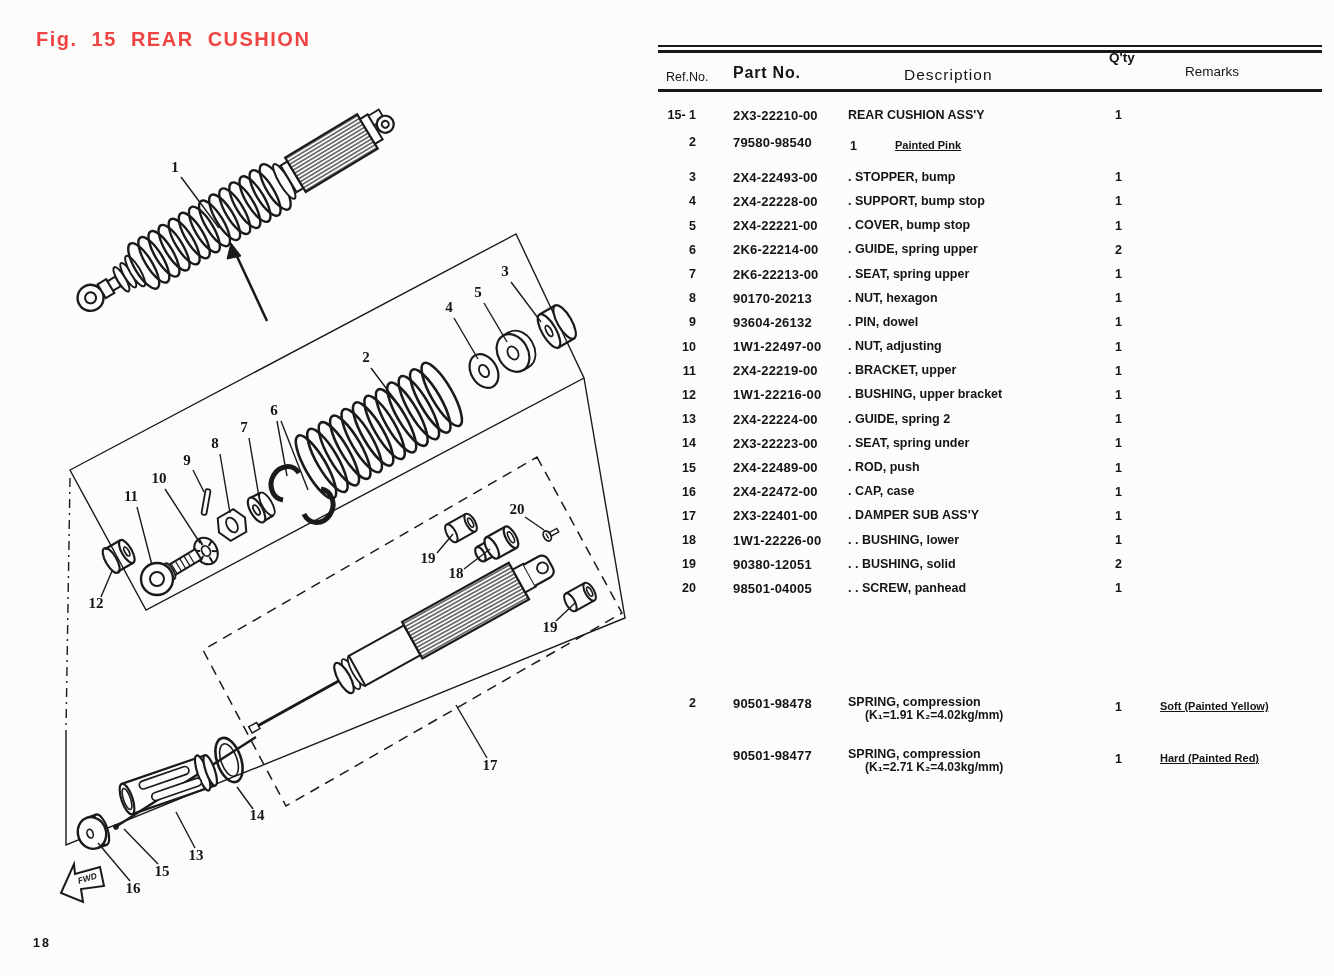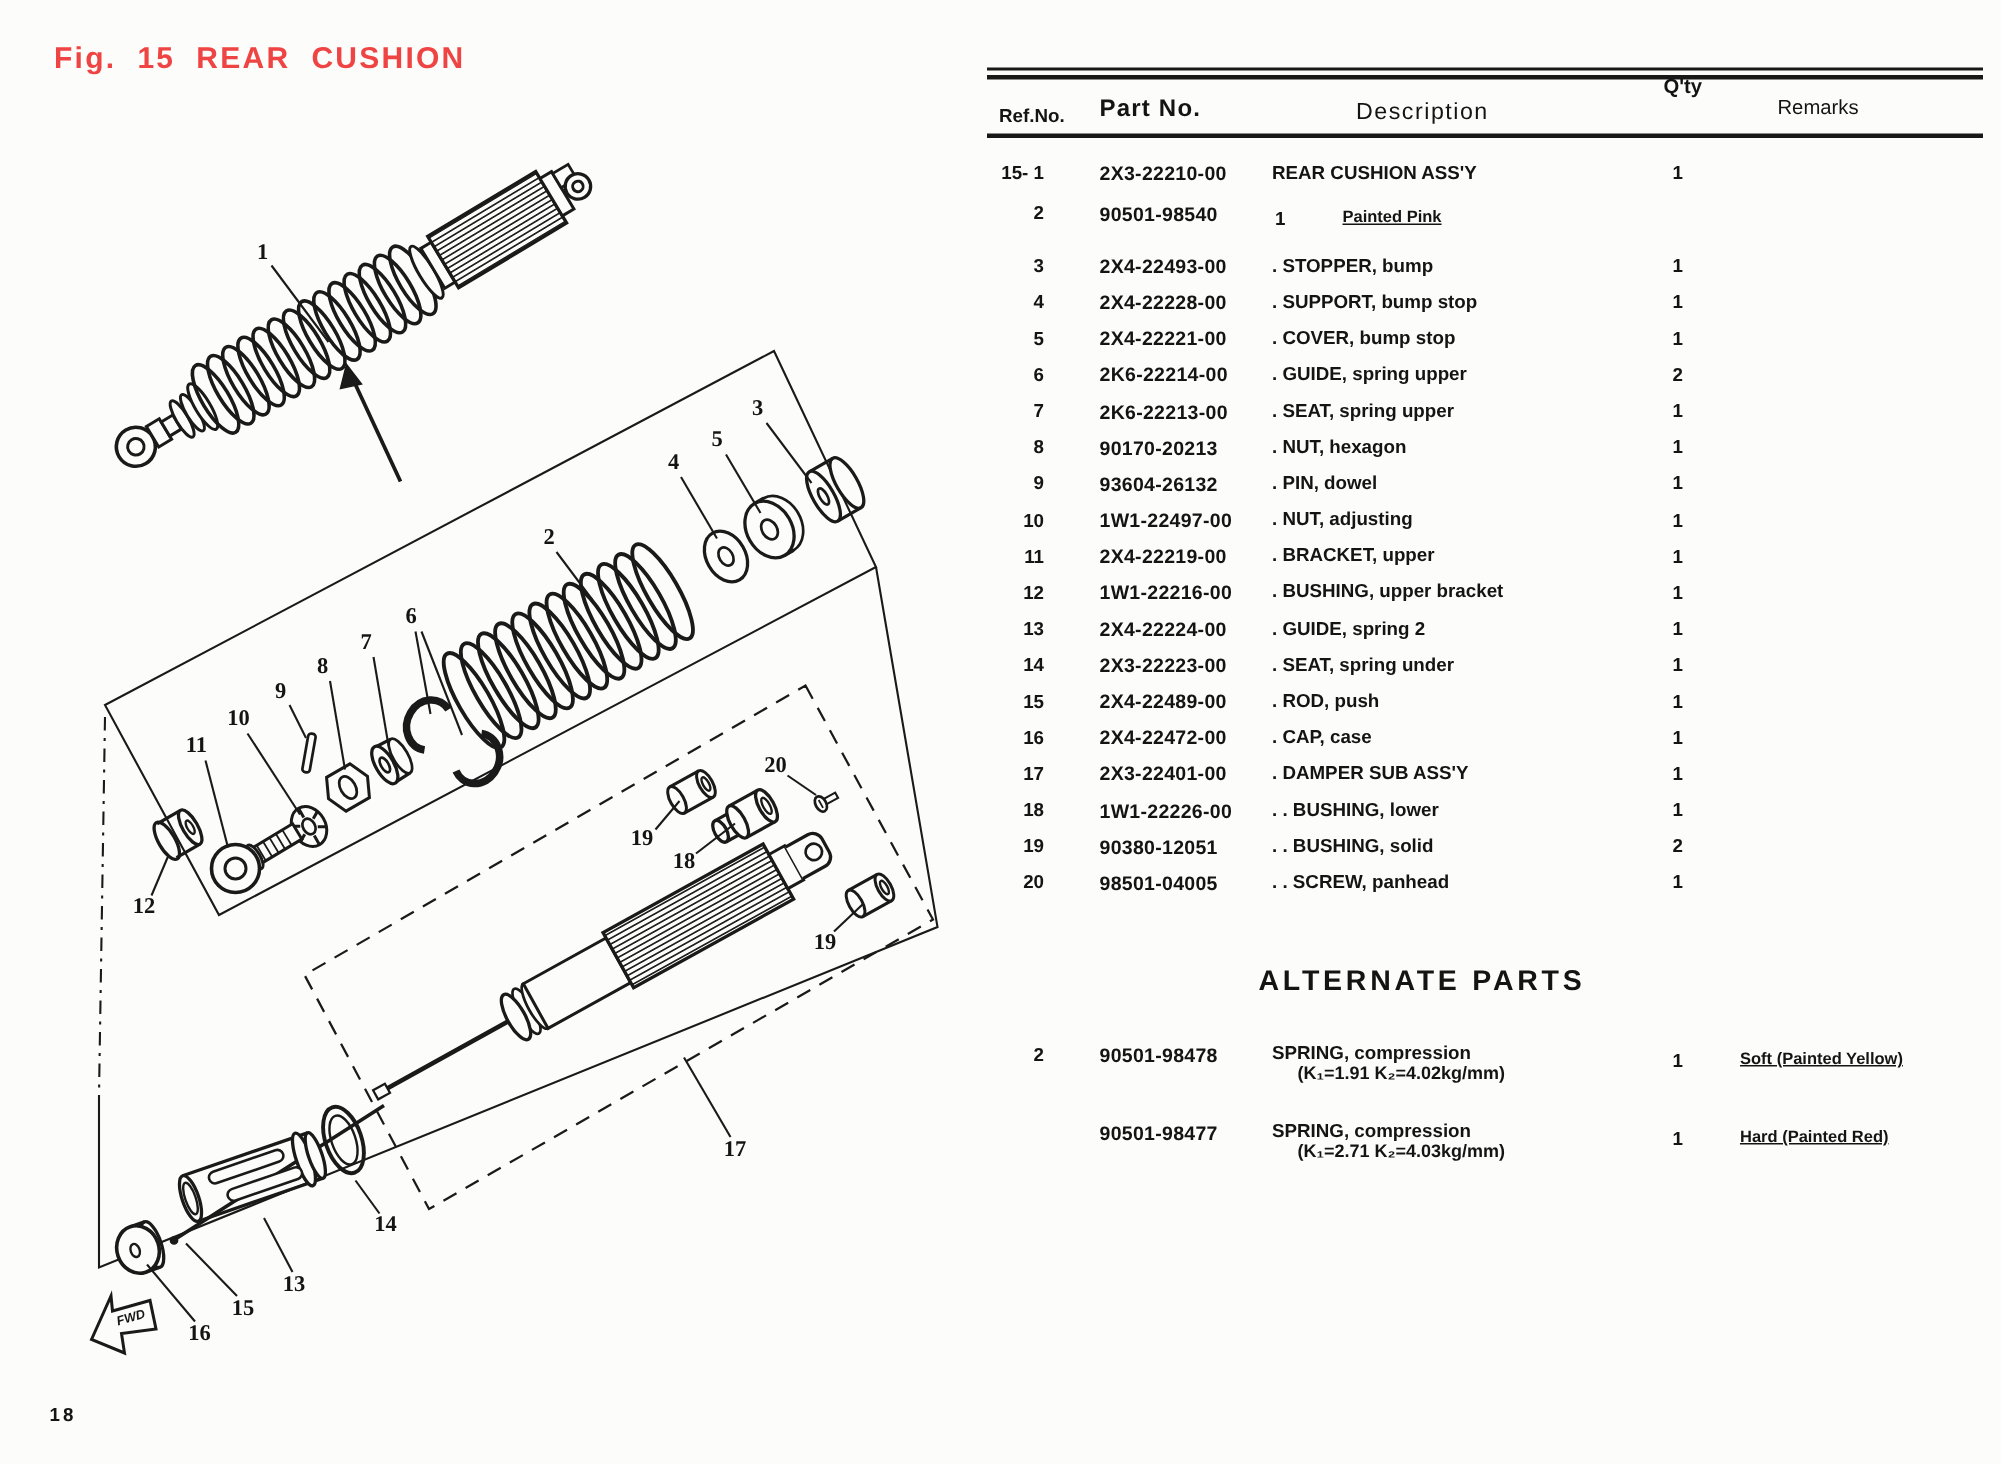--- a/index.html
+++ b/index.html
@@ -15,21 +15,21 @@
   .fwd-text{font-family:"Liberation Sans",sans-serif;font-size:8.5px;font-weight:700;
             font-style:italic;fill:#141414;text-anchor:middle;}
 
   
   .parts-table{position:absolute;left:658px;top:0;width:676px;height:976px;}
   .rule{position:absolute;left:0;width:664px;background:#181818;}
   .rule-a{top:45px;height:2px;}
   .rule-b{top:50px;height:2.5px;}
   .rule-c{top:89px;height:2.5px;}
   .th{position:absolute;white-space:nowrap;}
-  .th-ref{left:8px;top:70px;font-size:12.5px;font-weight:700;text-align:right;}
+  .th-ref{left:8px;top:70px;font-size:12.5px;font-weight:400;text-align:right;}
   .th-part{left:75px;top:64px;font-size:16px;font-weight:600;letter-spacing:.8px;}
   .th-desc{left:246px;top:66px;font-size:15.5px;font-weight:500;letter-spacing:1px;}
   .th-qty{left:451px;top:50px;font-size:13.5px;font-weight:700;}
   .th-rem{left:527px;top:64px;font-size:13.5px;font-weight:500;}
 
   #rows{position:absolute;left:0;top:103px;width:676px;}
   #alt-rows{position:absolute;left:0;top:688px;width:676px;}
   .trow{display:flex;height:24.2px;align-items:center;}
   .trow.tall{height:38px;align-items:flex-start;}
   #alt-rows .trow{height:52px;}
@@ -349,21 +349,21 @@
         <div class="c-part">2X3-22210-00</div>
         <div class="c-desc">
           <span class="d1">REAR CUSHION ASS'Y</span>
 
         </div>
         <div class="c-qty">1</div>
         <div class="c-rem"></div>
       </div>
         <div class="trow tall">
         <div class="c-ref">2</div>
-        <div class="c-part">90501-98540</div>
+        <div class="c-part">79580-98540</div>
         <div class="c-qty">1</div>
         <div class="c-rem">Painted Pink</div>
       </div>
         <div class="trow">
         <div class="c-ref">3</div>
         <div class="c-part">2X4-22493-00</div>
         <div class="c-desc">
           <span class="d1">. STOPPER, bump</span>
 
         </div>
@@ -535,21 +535,20 @@
         <div class="c-part">98501-04005</div>
         <div class="c-desc">
           <span class="d1">. . SCREW, panhead</span>
 
         </div>
         <div class="c-qty">1</div>
         <div class="c-rem"></div>
       </div>
       </div>
 
-    <div class="alt-title">ALTERNATE PARTS</div>
     <div id="alt-rows">
         <div class="trow tall">
         <div class="c-ref">2</div>
         <div class="c-part">90501-98478</div>
         <div class="c-desc">
           <span class="d1">SPRING, compression</span>
           <span class="d2">(K₁=1.91  K₂=4.02kg/mm)</span>
         </div>
         <div class="c-qty">1</div>
         <div class="c-rem">Soft (Painted Yellow)</div>

